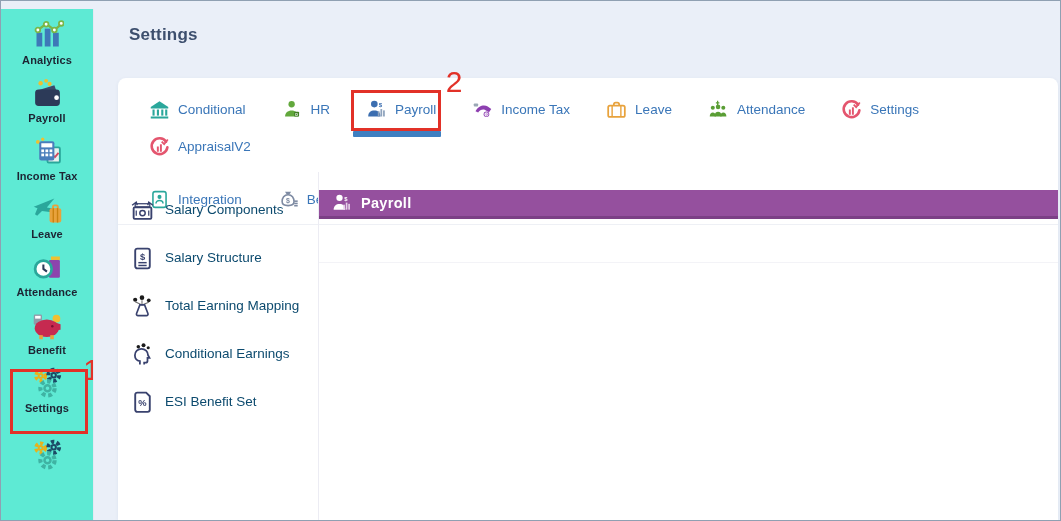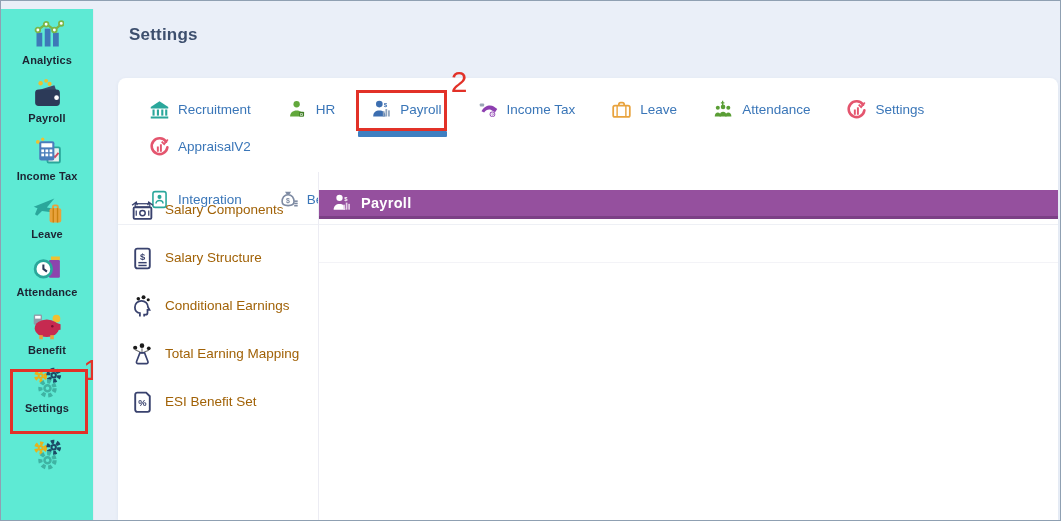--- a/index.html
+++ b/index.html
@@ -71,21 +71,21 @@
     position:absolute; left:-13px; right:-5px; bottom:-17px; height:6px;
     background:#3e7fc1; border-radius:1px;
   }
   
   .card-body { display:flex; position:absolute; top:94px; left:0; right:0; bottom:0; }
   .subnav {
     width:201px; border-right:1px solid #ececf3; padding:26px 6px 0 8px;
   }
   .subnav-item {
     display:block; margin-bottom:23px; cursor:pointer;
-    font-size:13.5px; font-weight:500; color:#a16207; line-height:22px;
+    font-size:13.5px; font-weight:500; color:#0c4a6e; line-height:22px;
   }
   .subnav-item .sicon {
     display:inline-block; vertical-align:middle; width:25px; height:25px; margin:0 10px 0 4px;
   }
   .panel { flex:1; display:flex; flex-direction:column; }
   .panel-header {
     margin-top:18px; height:29px; background:#95509e; border-bottom:3px solid #7c4086;
     display:flex; align-items:center; gap:9px; padding-left:13px;
   }
   .panel-header .picon { width:20px; height:20px; display:block; }
@@ -240,21 +240,21 @@
           <span class="ticon">
             <svg viewBox="0 0 24 24" width="21" height="21">
                 <path d="M2 9l10-6.5L22 9v1.8H2z" fill="#2aa79b"></path>
                 <rect x="4" y="12" width="2.4" height="7" fill="#2aa79b"></rect>
                 <rect x="9" y="12" width="2.4" height="7" fill="#2aa79b"></rect>
                 <rect x="14" y="12" width="2.4" height="7" fill="#2aa79b"></rect>
                 <rect x="18.5" y="12" width="2.4" height="7" fill="#2aa79b"></rect>
                 <rect x="2" y="20" width="20" height="2.3" fill="#2aa79b"></rect>
               </svg>
           </span>
-          <span>Recruitment</span>
+          <span>Conditional</span>
         </div>
 
         <div class="tab">
           <span class="ticon">
             <svg viewBox="0 0 24 24" width="21" height="21">
                 <circle cx="11" cy="6" r="3.6" fill="#62a83c"></circle>
                 <path d="M3.5 20c0-4.6 3.2-7 7.5-7s7.5 2.4 7.5 7z" fill="#62a83c"></path>
                 <rect x="14" y="14.5" width="5.5" height="5.5" rx="1" fill="#3f7d24"></rect>
                 <text x="16.7" y="19" font-size="4.5" fill="#fff" text-anchor="middle" font-weight="bold">D</text>
               </svg>
@@ -428,38 +428,38 @@
                   <text x="12" y="13" font-size="9" font-weight="bold" text-anchor="middle" fill="#39426e">$</text>
                   <line x1="8" y1="16" x2="16" y2="16" stroke="#39426e" stroke-width="1.4"></line>
                   <line x1="8" y1="18.7" x2="16" y2="18.7" stroke="#39426e" stroke-width="1.4"></line>
                 </svg>
             </span><span>Salary Structure</span>
           </div>
 
           <div class="subnav-item">
             <span class="sicon">
               <svg viewBox="0 0 24 24" width="25" height="25">
-                  <path d="M9.5 21.5v-3.2c-2.8-.4-4.8-2.7-4.8-5.6 0-3.4 2.8-6.2 6.3-6.2s6.3 2.8 6.3 6.2l1.4 2.6h-1.9v3c0 1-.8 1.6-1.8 1.6h-1.4v1.6" fill="none" stroke="#39426e" stroke-width="1.7"></path>
-                  <circle cx="8" cy="4.5" r="1.7" fill="#1b1b1b"></circle>
-                  <circle cx="13" cy="3.2" r="1.9" fill="#1b1b1b"></circle>
-                  <circle cx="17.5" cy="5.5" r="1.5" fill="#1b1b1b"></circle>
-                </svg>
-            </span><span>Conditional Earnings</span>
-          </div>
-
-          <div class="subnav-item">
-            <span class="sicon">
-              <svg viewBox="0 0 24 24" width="25" height="25">
                   <circle cx="5" cy="5.5" r="2" fill="#1b1b1b"></circle>
                   <circle cx="11.5" cy="3.5" r="2.2" fill="#1b1b1b"></circle>
                   <circle cx="18" cy="6" r="1.8" fill="#1b1b1b"></circle>
                   <path d="M11.5 6v4.5M5 7.5l6.5 3M18 8l-6.5 2.5" stroke="#6b6b6b" stroke-width="1"></path>
                   <path d="M9.5 10.5h4.5l3.2 8.2c.4 1-.3 2-1.4 2H7.7c-1.1 0-1.8-1-1.4-2z" fill="none" stroke="#39426e" stroke-width="1.6"></path>
                 </svg>
             </span><span>Total Earning Mapping</span>
+          </div>
+
+          <div class="subnav-item">
+            <span class="sicon">
+              <svg viewBox="0 0 24 24" width="25" height="25">
+                  <path d="M9.5 21.5v-3.2c-2.8-.4-4.8-2.7-4.8-5.6 0-3.4 2.8-6.2 6.3-6.2s6.3 2.8 6.3 6.2l1.4 2.6h-1.9v3c0 1-.8 1.6-1.8 1.6h-1.4v1.6" fill="none" stroke="#39426e" stroke-width="1.7"></path>
+                  <circle cx="8" cy="4.5" r="1.7" fill="#1b1b1b"></circle>
+                  <circle cx="13" cy="3.2" r="1.9" fill="#1b1b1b"></circle>
+                  <circle cx="17.5" cy="5.5" r="1.5" fill="#1b1b1b"></circle>
+                </svg>
+            </span><span>Conditional Earnings</span>
           </div>
 
 
           <div class="subnav-item">
             <span class="sicon">
               <svg viewBox="0 0 24 24" width="25" height="25">
                   <path d="M5 4.5a2 2 0 012-2h8.5L19 6v13a2 2 0 01-2 2H7a2 2 0 01-2-2z" fill="none" stroke="#39426e" stroke-width="1.8"></path>
                   <text x="11.8" y="15.5" font-size="9" font-weight="bold" text-anchor="middle" fill="#39426e">%</text>
                 </svg>
             </span><span>ESI Benefit Set</span>

